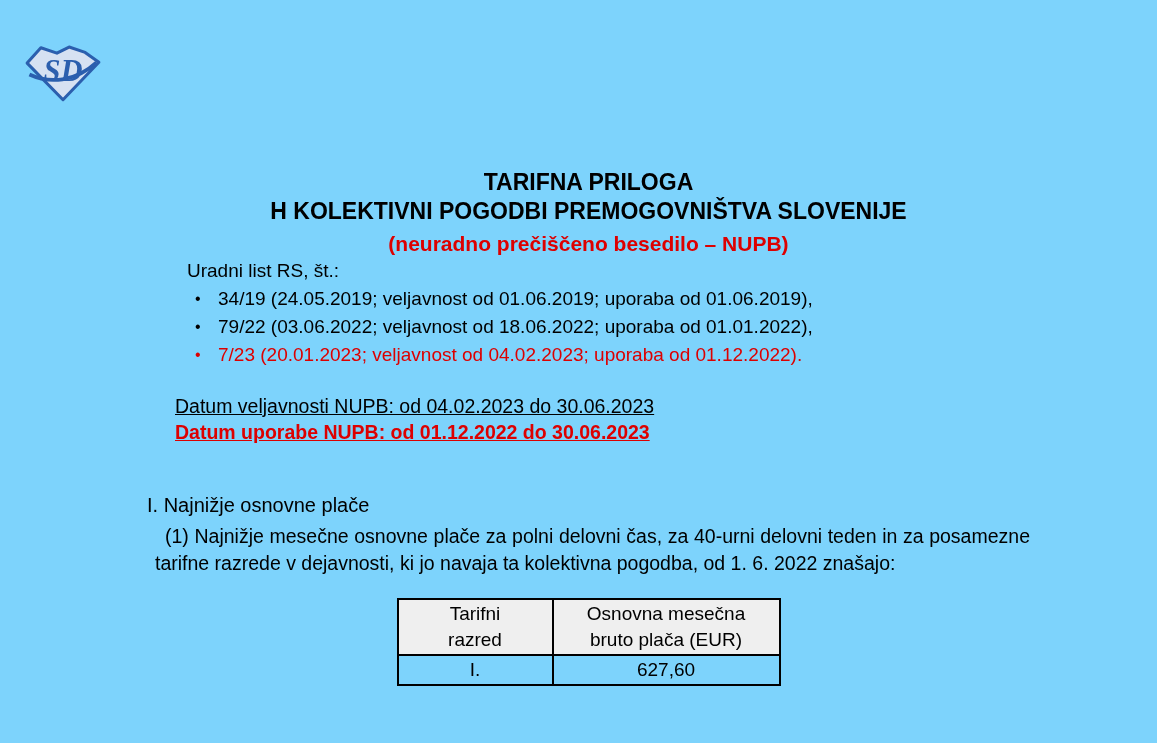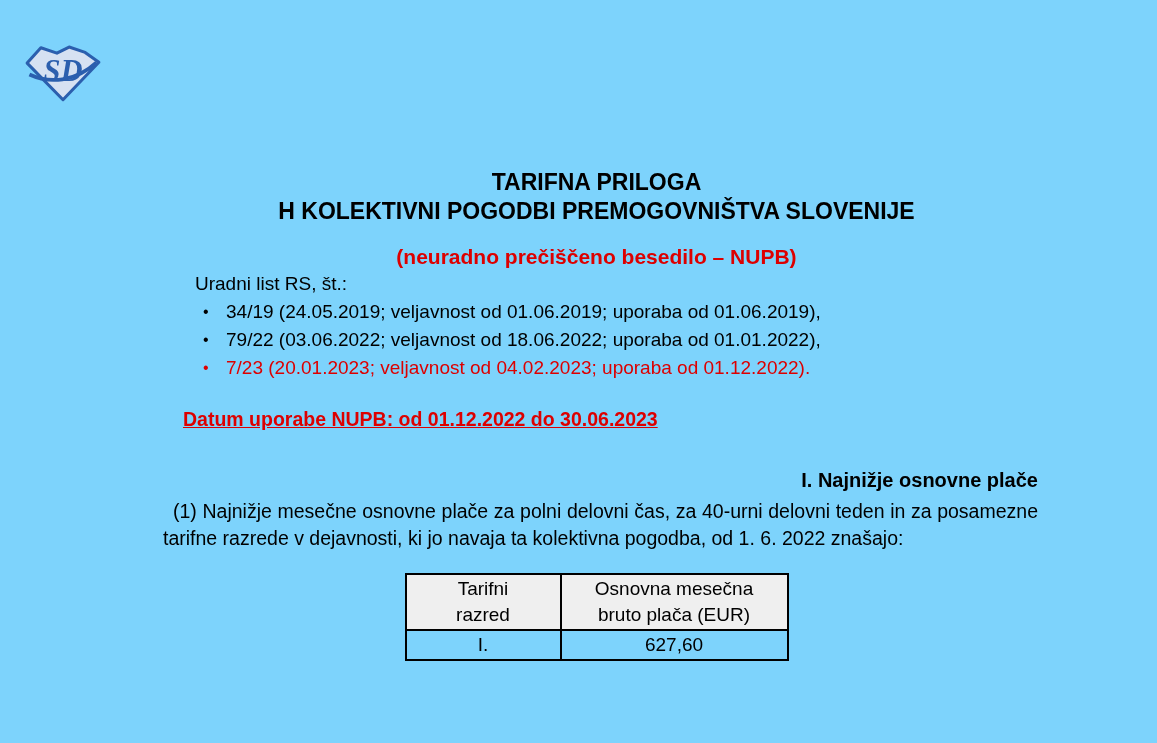--- a/index.html
+++ b/index.html
@@ -15,34 +15,34 @@
     background: #7dd3fc;
     overflow: hidden;
   }
   .logo {
     position: absolute;
     left: 24px; top: 44px;
     width: 78px; height: 58px;
   }
   .content {
     position: absolute;
-    left: 155px; top: 168px;
+    left: 147px; top: 168px;
     width: 883px;
   }
   .title-block {
     text-align: center;
     font-weight: bold;
     font-size: 23px;
     line-height: 29px;
   }
   .subtitle {
     color: #dd0000;
     font-size: 21px;
     line-height: 26px;
-    margin-top: 18px;
+    margin-top: 5px;
     font-weight: bold;
     text-align: center;
   }
   .gazette {
     padding-left: 40px;
     font-size: 19px;
     line-height: 28px;
   }
   .bullet-item { padding-left: 8px; white-space: nowrap; }
   .bullet {
@@ -54,23 +54,23 @@
   .red-text { color: #dd0000; }
   .validity {
     margin-top: 24px;
     padding-left: 28px;
     font-size: 19.5px;
     line-height: 26px;
   }
   .validity-line { text-decoration: underline; }
   .validity-line.red-bold { color: #dd0000; font-weight: bold; }
   .section-heading {
-    margin-top: 36px;
-    text-align: right;
-    font-weight: bold;
+    margin-top: 48px;
+    text-align: left;
+    font-weight: normal;
     font-size: 20px;
     line-height: 24px;
   }
   .paragraph {
     margin: 6px 0 0 8px;
     font-size: 19.5px;
     line-height: 27px;
     text-align: justify;
     text-indent: 10px;
   }
@@ -125,20 +125,21 @@
       </div>
       <div class="bullet-item">
         <span class="bullet">•</span><span>79/22 (03.06.2022; veljavnost od 18.06.2022; uporaba od 01.01.2022),</span>
       </div>
       <div class="bullet-item red-text">
         <span class="bullet">•</span><span>7/23 (20.01.2023; veljavnost od 04.02.2023; uporaba od 01.12.2022).</span>
       </div>
     </div>
 
     <div class="validity">
+      <div class="validity-line">Datum veljavnosti NUPB: od 04.02.2023 do 30.06.2023</div>
       <div class="validity-line red-bold">Datum uporabe NUPB: od 01.12.2022 do 30.06.2023</div>
     </div>
 
     <div class="section-heading">I. Najnižje osnovne plače</div>
 
     <p class="paragraph">(1) Najnižje mesečne osnovne plače za polni delovni čas, za 40-urni delovni teden in za posamezne tarifne razrede v dejavnosti, ki jo navaja ta kolektivna pogodba, od 1. 6. 2022 znašajo:</p>
 
     <table class="salary">
       <thead>
         <tr>

